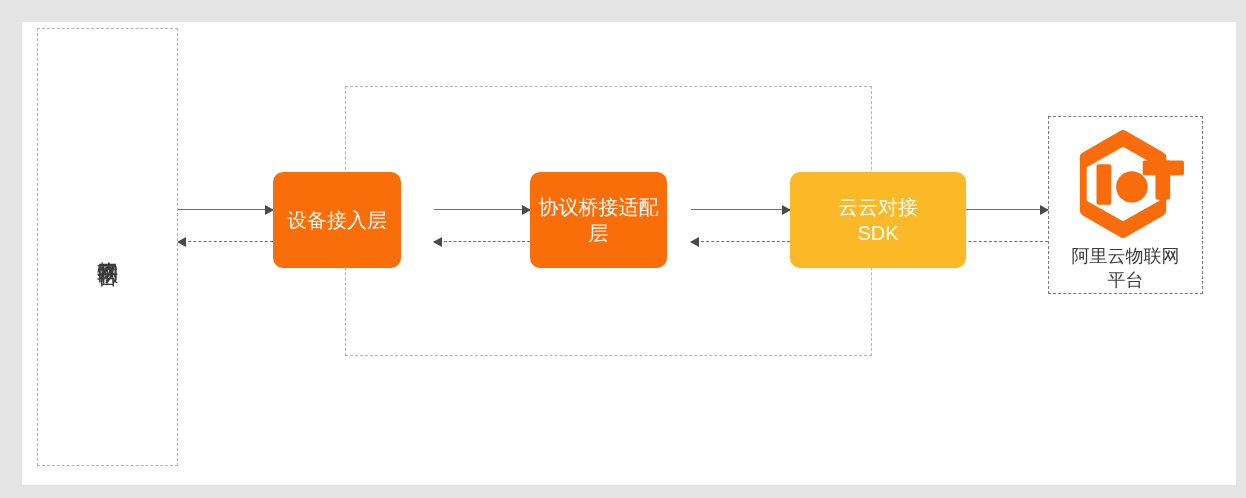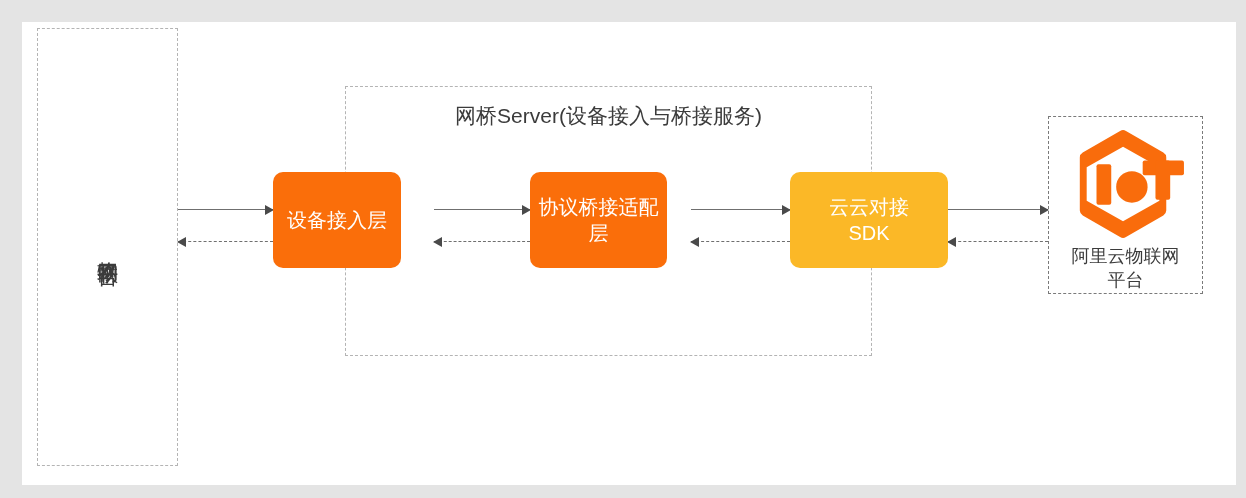--- a/index.html
+++ b/index.html
@@ -109,21 +109,21 @@
   }
 
   #node-protocol-bridge {
     left: 508px;
     width: 137px;
     background: #fa6e0a;
   }
 
   #node-cloud-sdk {
     left: 768px;
-    width: 158px;
+    width: 176px;
     background: #fbb827;
   }
 
   
   .conn {
     position: absolute;
     height: 0;
   }
   .conn .line {
     position: absolute;
@@ -189,21 +189,20 @@
 
 <div id="canvas">
 
   <div class="dashed-box" id="iot-platform-box">
     <div id="iot-platform-label">
       <span class="vtext">物联网平台</span>
     </div>
   </div>
 
   <div class="dashed-box" id="bridge-server-box"></div>
-  <div id="bridge-server-title">网桥Server(设备接入与桥接服务)</div>
 
   <div class="conn to-right" id="arrow-fwd-1">
     <div class="line"></div>
     <div class="head"></div>
   </div>
   <div class="conn to-right" id="arrow-fwd-2">
     <div class="line"></div>
     <div class="head"></div>
   </div>
   <div class="conn to-right" id="arrow-fwd-3">

